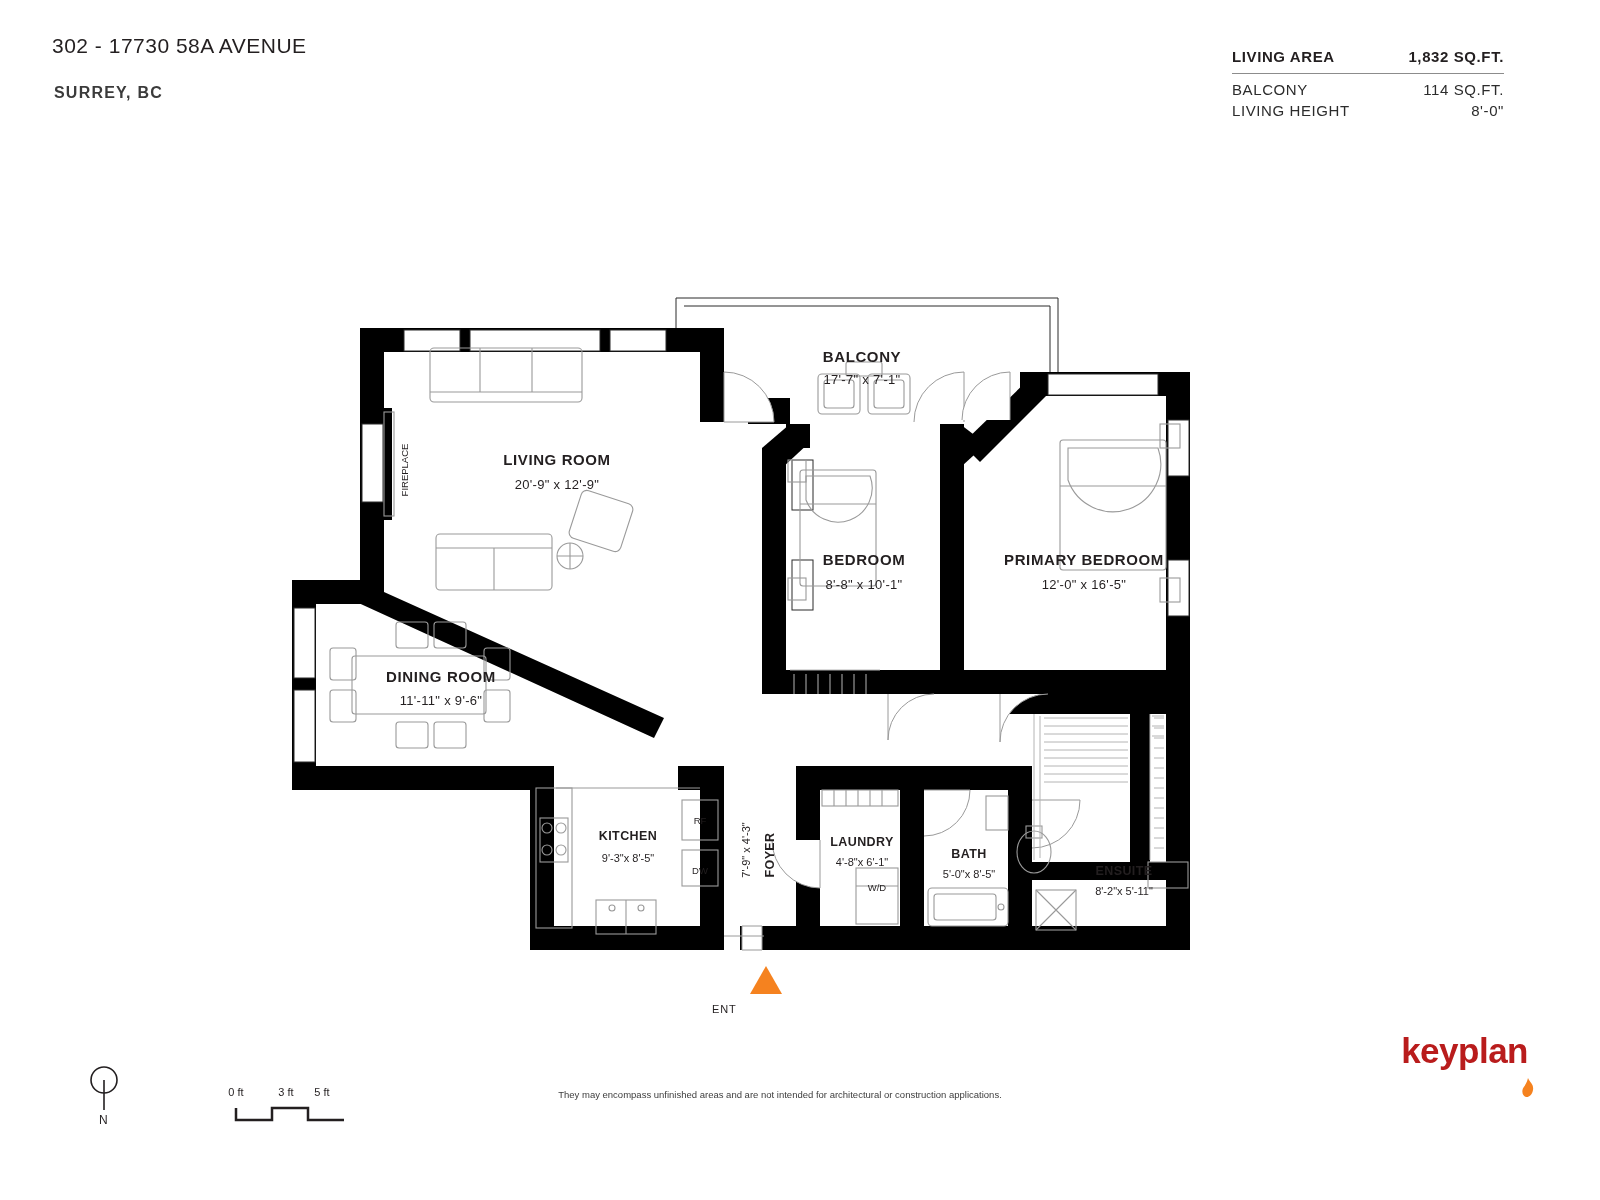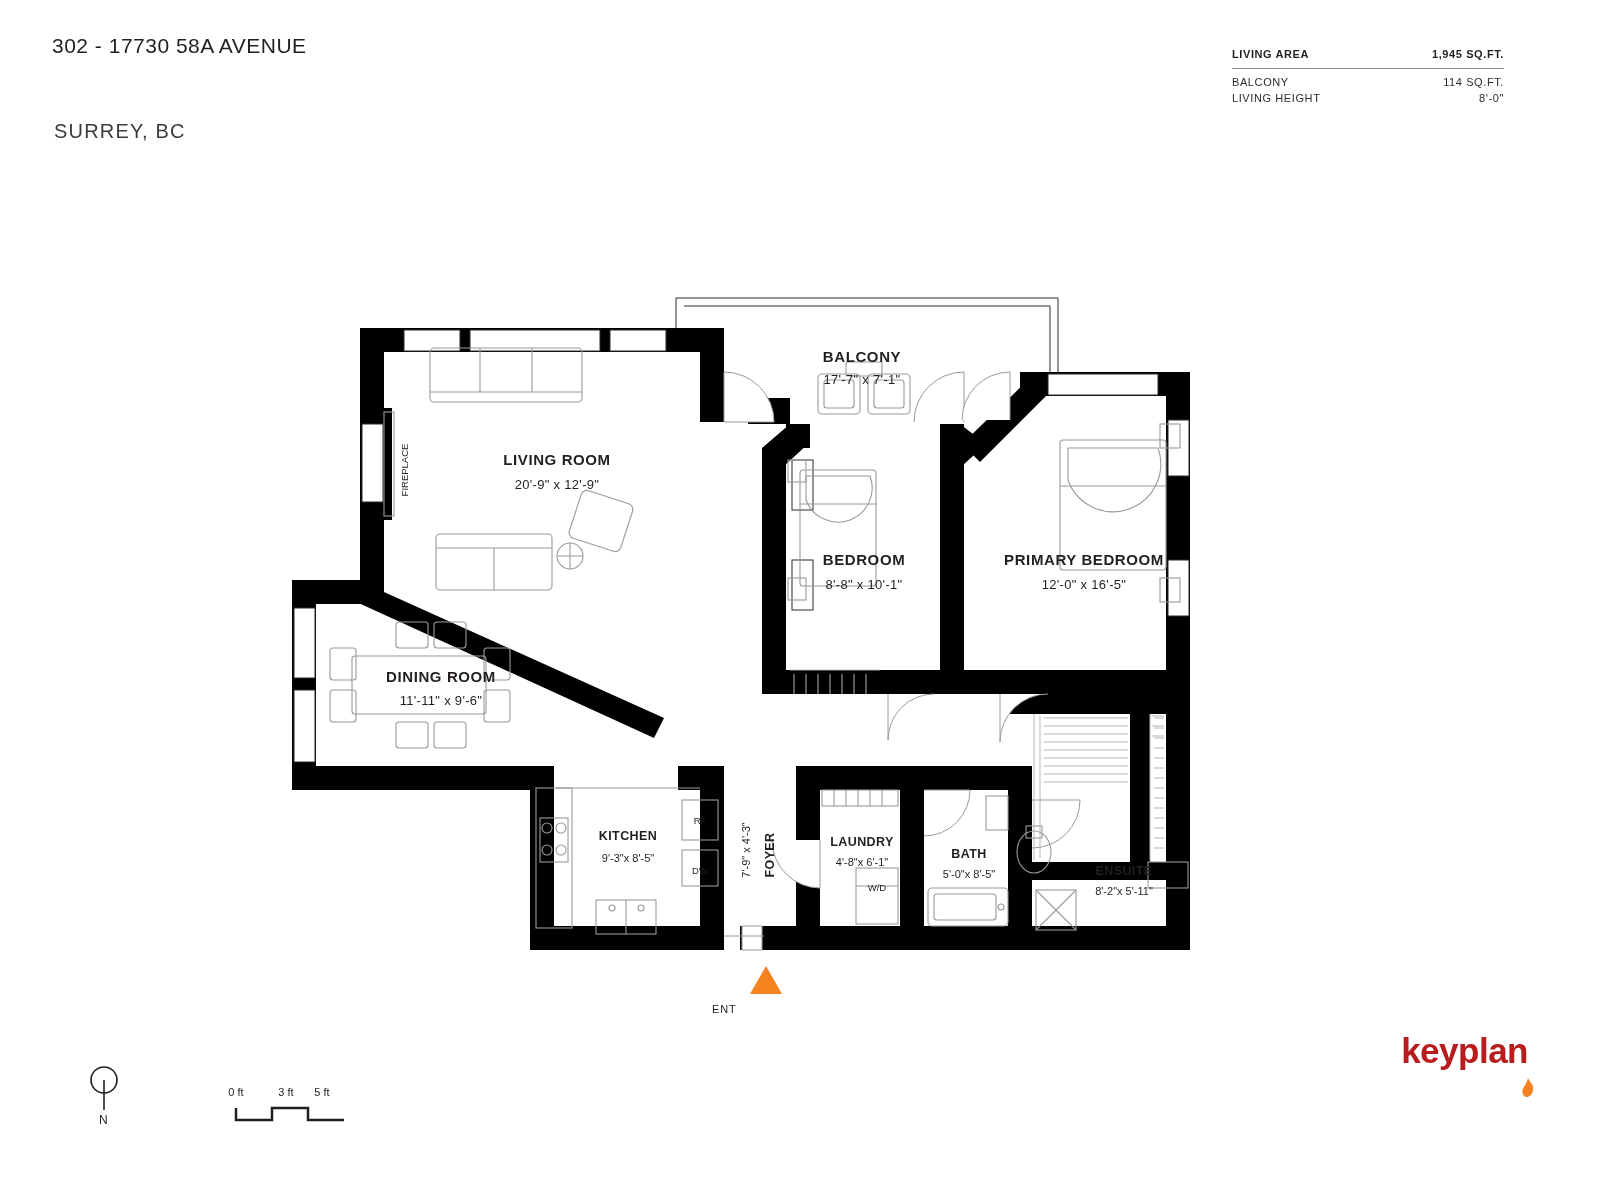--- a/index.html
+++ b/index.html
@@ -23,39 +23,38 @@
     top: 34px;
     font-size: 21px;
     font-weight: 400;
     letter-spacing: 0.5px;
     color: #231f20;
   }
   #header-subtitle {
     position: absolute;
     left: 54px;
     top: 84px;
-    font-size: 20px;
-    font-weight: 400;
+    font-size: 16px;
+    font-weight: 700;
     letter-spacing: 1.2px;
     color: #3b3b3b;
-    margin-top: 36px;
   }
 
   
   #spec-block {
     position: absolute;
     right: 96px;
     top: 46px;
     width: 272px;
   }
   .spec-row {
     display: flex;
     justify-content: space-between;
     align-items: center;
-    font-size: 11px;
+    font-size: 15px;
     letter-spacing: 0.6px;
     padding: 2px 0;
   }
   .spec-row .spec-label {
     font-weight: 700;
     color: #231f20;
   }
   .spec-row .spec-value {
     font-weight: 700;
     color: #231f20;
@@ -151,21 +150,21 @@
 </style>
 </head>
 <body>
 
 <div id="header-title">302 - 17730 58A AVENUE</div>
 <div id="header-subtitle">SURREY, BC</div>
 
 <div id="spec-block">
   <div class="spec-row">
     <span class="spec-label">LIVING AREA</span>
-    <span class="spec-value">1,945 SQ.FT.</span>
+    <span class="spec-value">1,832 SQ.FT.</span>
   </div>
   <div id="spec-divider"></div>
   <div class="spec-row secondary">
     <span class="spec-label">BALCONY</span>
     <span class="spec-value">114 SQ.FT.</span>
   </div>
   <div class="spec-row secondary">
     <span class="spec-label">LIVING HEIGHT</span>
     <span class="spec-value">8'-0"</span>
   </div>
@@ -422,18 +421,19 @@
 <div id="compass-label">N</div>
 
 <svg id="scale-bar" viewBox="0 0 130 48">
   <text x="8" y="10" font-family="Liberation Sans, sans-serif" font-size="11" fill="#231f20" text-anchor="middle">0 ft</text>
   <text x="58" y="10" font-family="Liberation Sans, sans-serif" font-size="11" fill="#231f20" text-anchor="middle">3 ft</text>
   <text x="94" y="10" font-family="Liberation Sans, sans-serif" font-size="11" fill="#231f20" text-anchor="middle">5 ft</text>
   <path d="M8,22 L8,34 L44,34 L44,22 L80,22 L80,34 L116,34" fill="none" stroke="#231f20" stroke-width="2.5"></path>
 </svg>
 
 <div id="disclaimer">
+  <div>They may encompass unfinished areas and are not intended for architectural or construction applications.</div>
 </div>
 
 <div id="logo">keyplan</div>
 <svg id="logo-mark" viewBox="0 0 16 20">
   <path d="M8,0 C10,5 14,6 13,12 C12.4,16.5 9,19 7,19 C4,19 2,16 2.4,12.5 C2.8,9 6,8 8,0 Z" fill="#f5821f"></path>
 </svg>
 
 </body></html>

